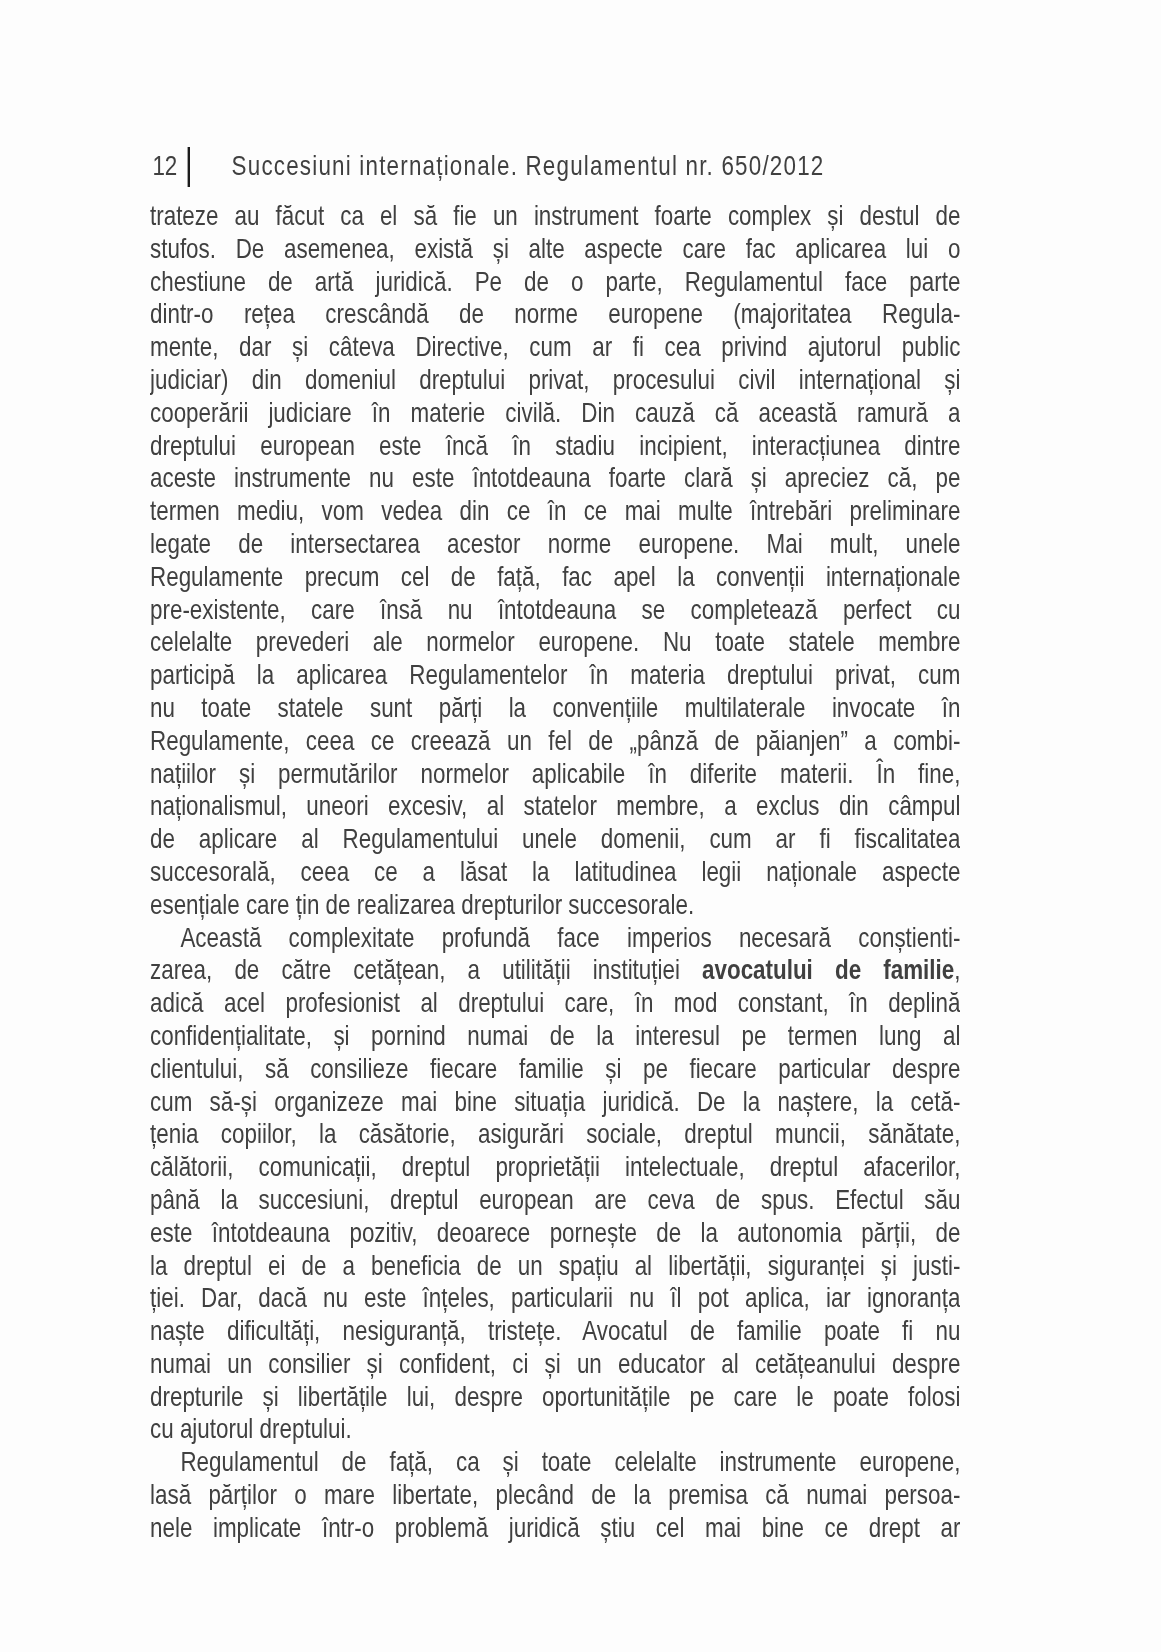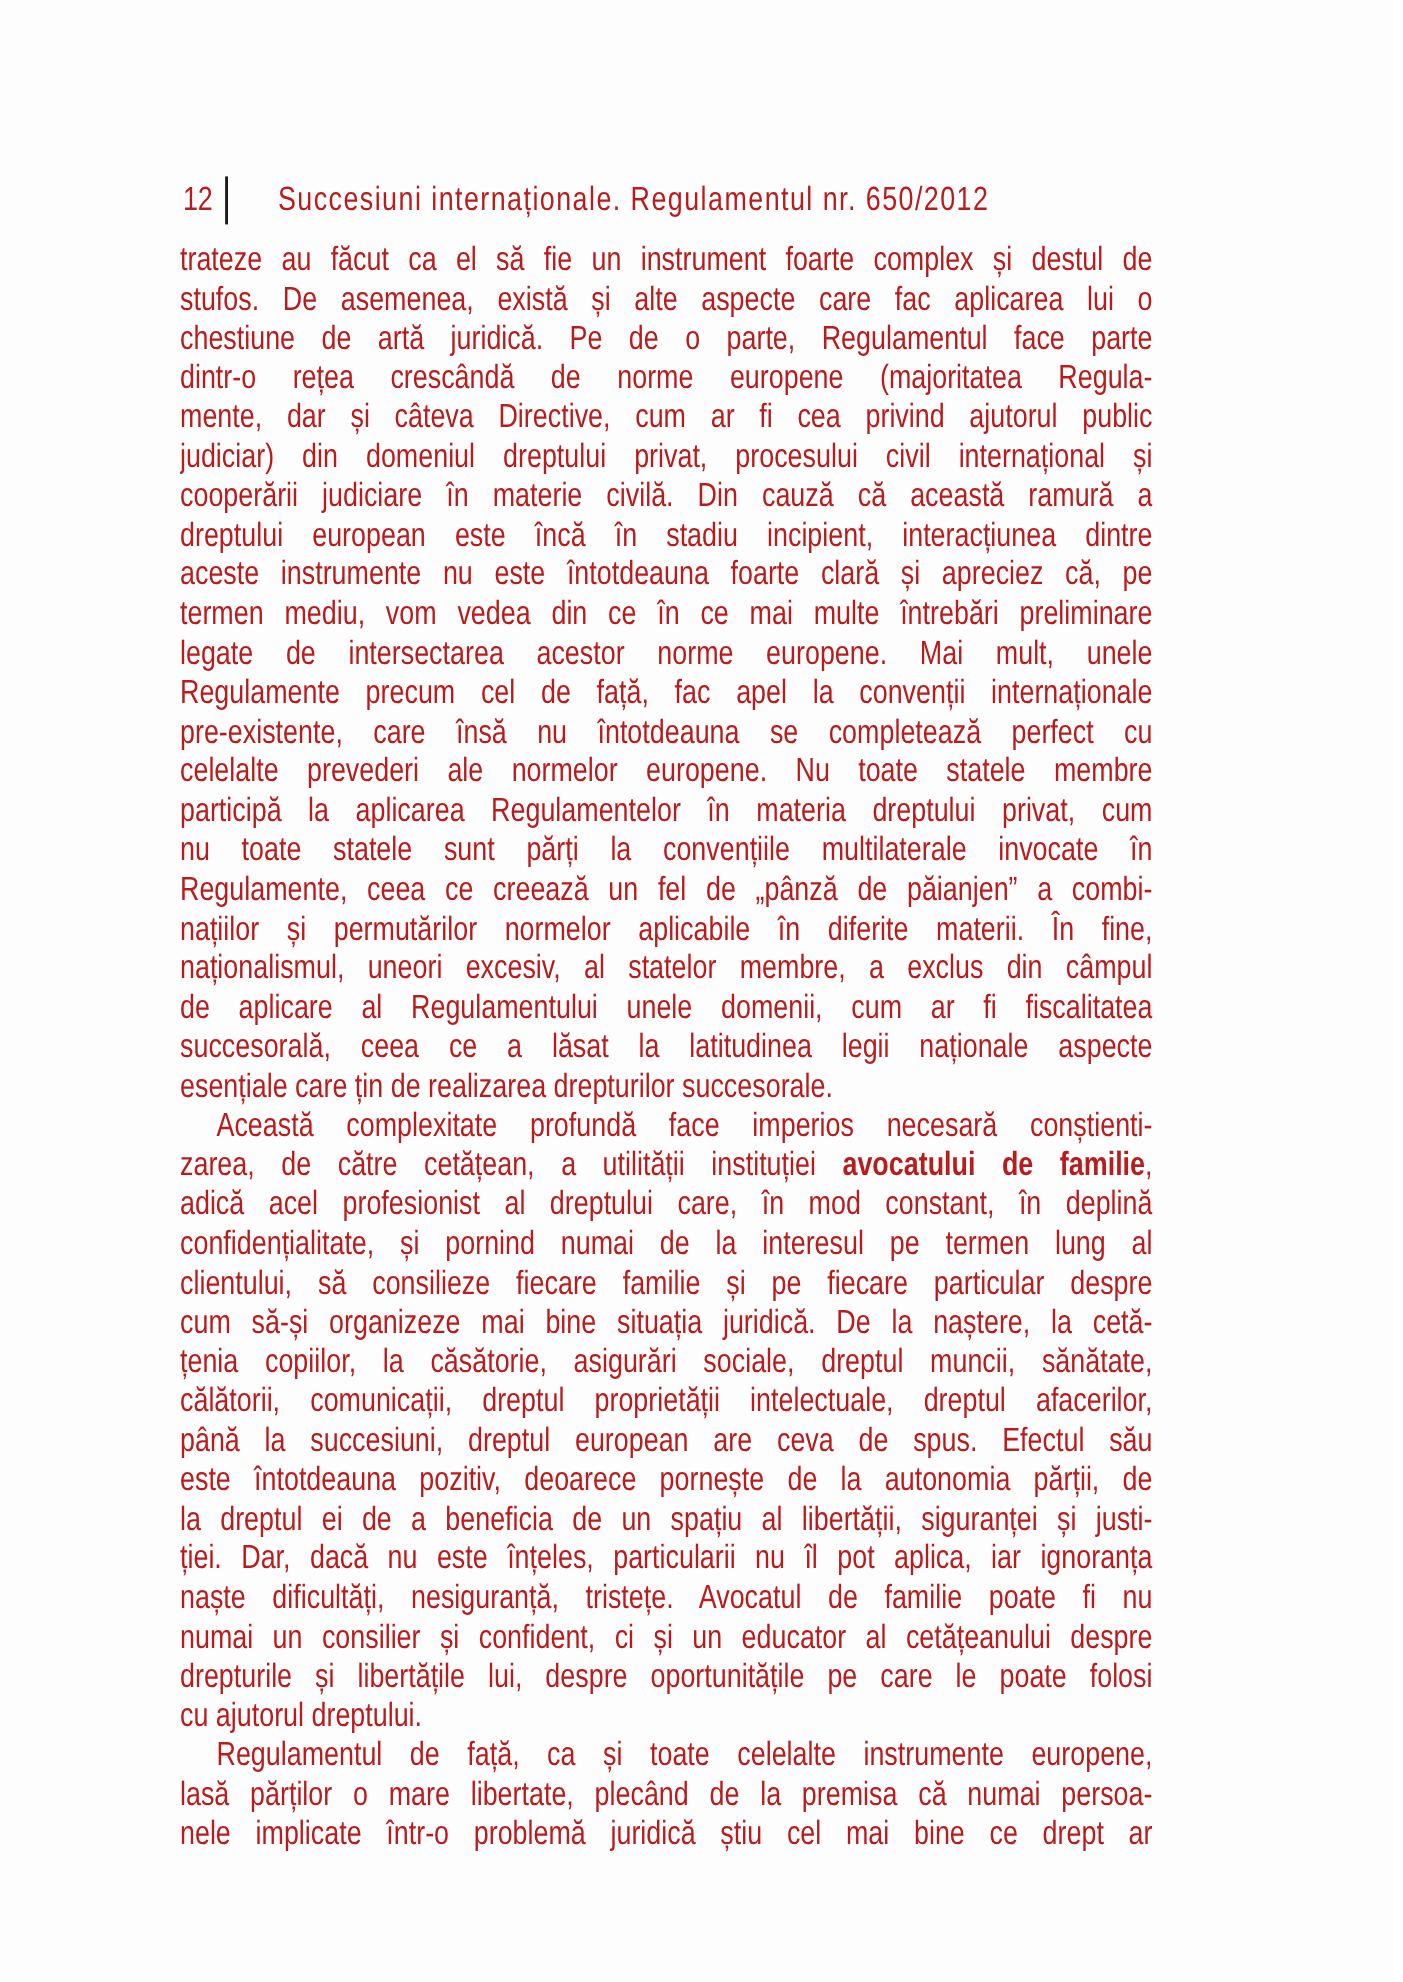--- a/index.html
+++ b/index.html
@@ -7,21 +7,21 @@
     padding: 0;
     background: #ffffff;
   }
   .page {
     position: relative;
     width: 1161px;
     height: 1652px;
     background: #fdfdfd;
     overflow: hidden;
     font-family: "Liberation Sans", "DejaVu Sans", sans-serif;
-    color: #b91c1c;
+    color: #404040;
   }
   
   .content {
     position: absolute;
     left: 150px;
     top: 148px;
     width: 1013px;
     transform: scaleX(0.8);
     transform-origin: 0 0;
   }

